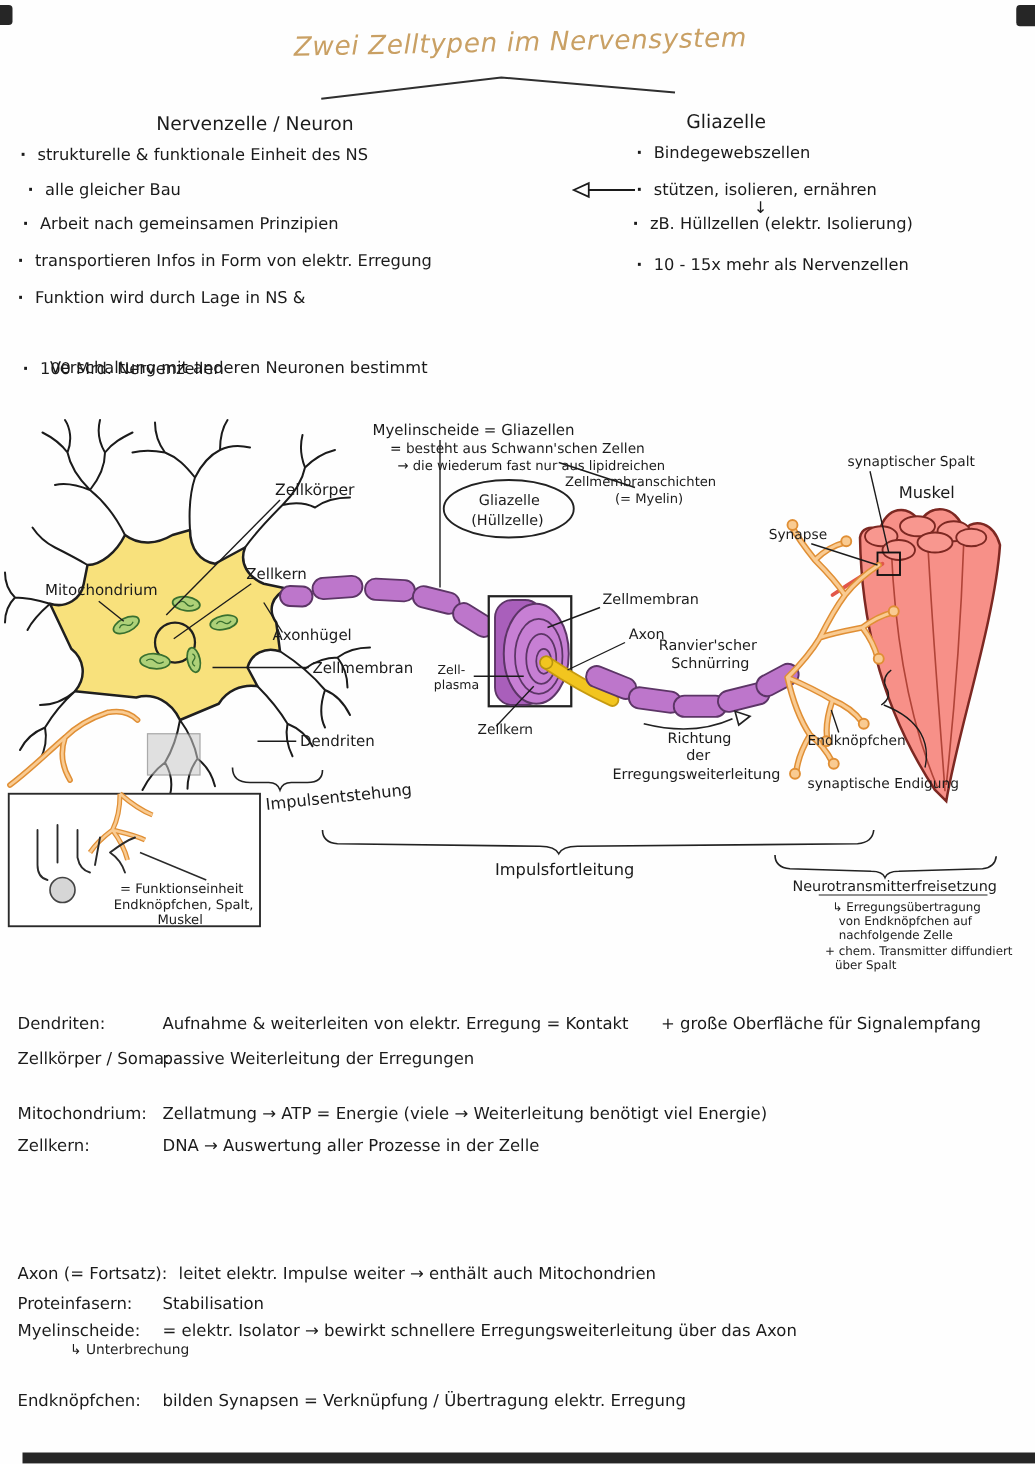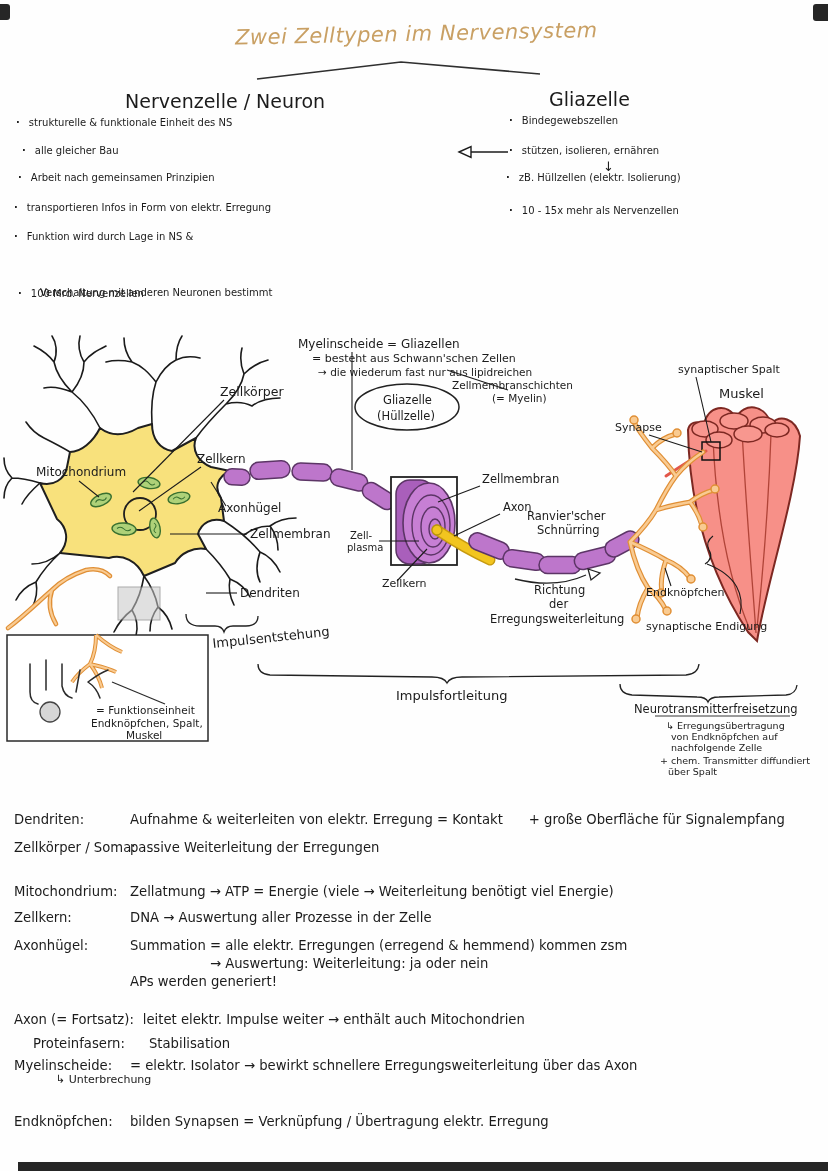--- a/index.html
+++ b/index.html
@@ -1,22 +1,22 @@
 <!DOCTYPE html>
 <html><head>
 <meta charset="utf-8">
 <style>
   html,body{margin:0;padding:0;background:#ffffff;}
   .page{position:relative;width:828px;height:1171px;background:#fefefe;overflow:hidden;
         font-family:"DejaVu Sans",sans-serif;color:#1b1b1b;}
   .abs{position:absolute;}
   .title{font-size:21px;font-style:italic;color:#c9a064;text-align:center;
          transform:rotate(-1.2deg);letter-spacing:.5px;white-space:nowrap;}
-  .colhead{font-size:19px;white-space:nowrap;}
-  .bullet{font-size:10px;white-space:nowrap;}
+  .colhead{font-size:15px;white-space:nowrap;}
+  .bullet{font-size:13px;white-space:nowrap;}
   .bullet::before{content:"·";font-weight:bold;margin-right:9px;}
   .bullet.cont::before{content:"";margin-right:0;}
   .defrow{position:absolute;left:14px;font-size:13.2px;white-space:nowrap;}
   .term{display:inline-block;width:116px;vertical-align:top;}
   .term.auto{width:auto;margin-right:9px;}
   .defnote{margin-left:26px;}
   .subline{font-size:13.2px;white-space:nowrap;}
   .tinysub{position:absolute;left:42px;top:15px;font-size:11px;color:#1b1b1b;white-space:nowrap;}
   .artifact{background:#262626;}
   .downarrow{font-size:13px;}
@@ -252,29 +252,24 @@
   </div>
   <div class="defrow" style="top:840px;">
     <span class="term">Zellkörper / Soma:</span><span>passive Weiterleitung der Erregungen</span>
   </div>
   <div class="defrow" style="top:884px;">
     <span class="term">Mitochondrium:</span><span>Zellatmung → ATP = Energie  (viele → Weiterleitung benötigt viel Energie)</span>
   </div>
   <div class="defrow" style="top:910px;">
     <span class="term">Zellkern:</span><span>DNA → Auswertung aller Prozesse in der Zelle</span>
   </div>
-  <div class="defrow" style="top:938px;">
-    <div class="subline"><span class="term">Axonhügel:</span><span>Summation = alle elektr. Erregungen (erregend &amp; hemmend) kommen zsm</span></div>
-    <div class="subline" style="margin-left:196px;margin-top:3px;">→ Auswertung: Weiterleitung: ja oder nein</div>
-    <div class="subline" style="margin-left:116px;margin-top:3px;">APs werden generiert!</div>
-  </div>
   <div class="defrow" style="top:1012px;">
     <span class="term auto">Axon (= Fortsatz):</span><span>leitet elektr. Impulse weiter → enthält auch Mitochondrien</span>
   </div>
-  <div class="defrow" style="top:1036px;margin-left:19px;">
+  <div class="defrow" style="top:1036px;">
     <span class="term">Proteinfasern:</span><span>Stabilisation</span>
   </div>
   <div class="defrow" style="top:1058px;">
     <span class="term" style="position:relative;">Myelinscheide:</span><span>= elektr. Isolator → bewirkt schnellere Erregungsweiterleitung über das Axon</span>
     <span class="tinysub">↳ Unterbrechung</span>
   </div>
   <div class="defrow" style="top:1114px;">
     <span class="term">Endknöpfchen:</span><span>bilden Synapsen = Verknüpfung / Übertragung elektr. Erregung</span>
   </div>
 

